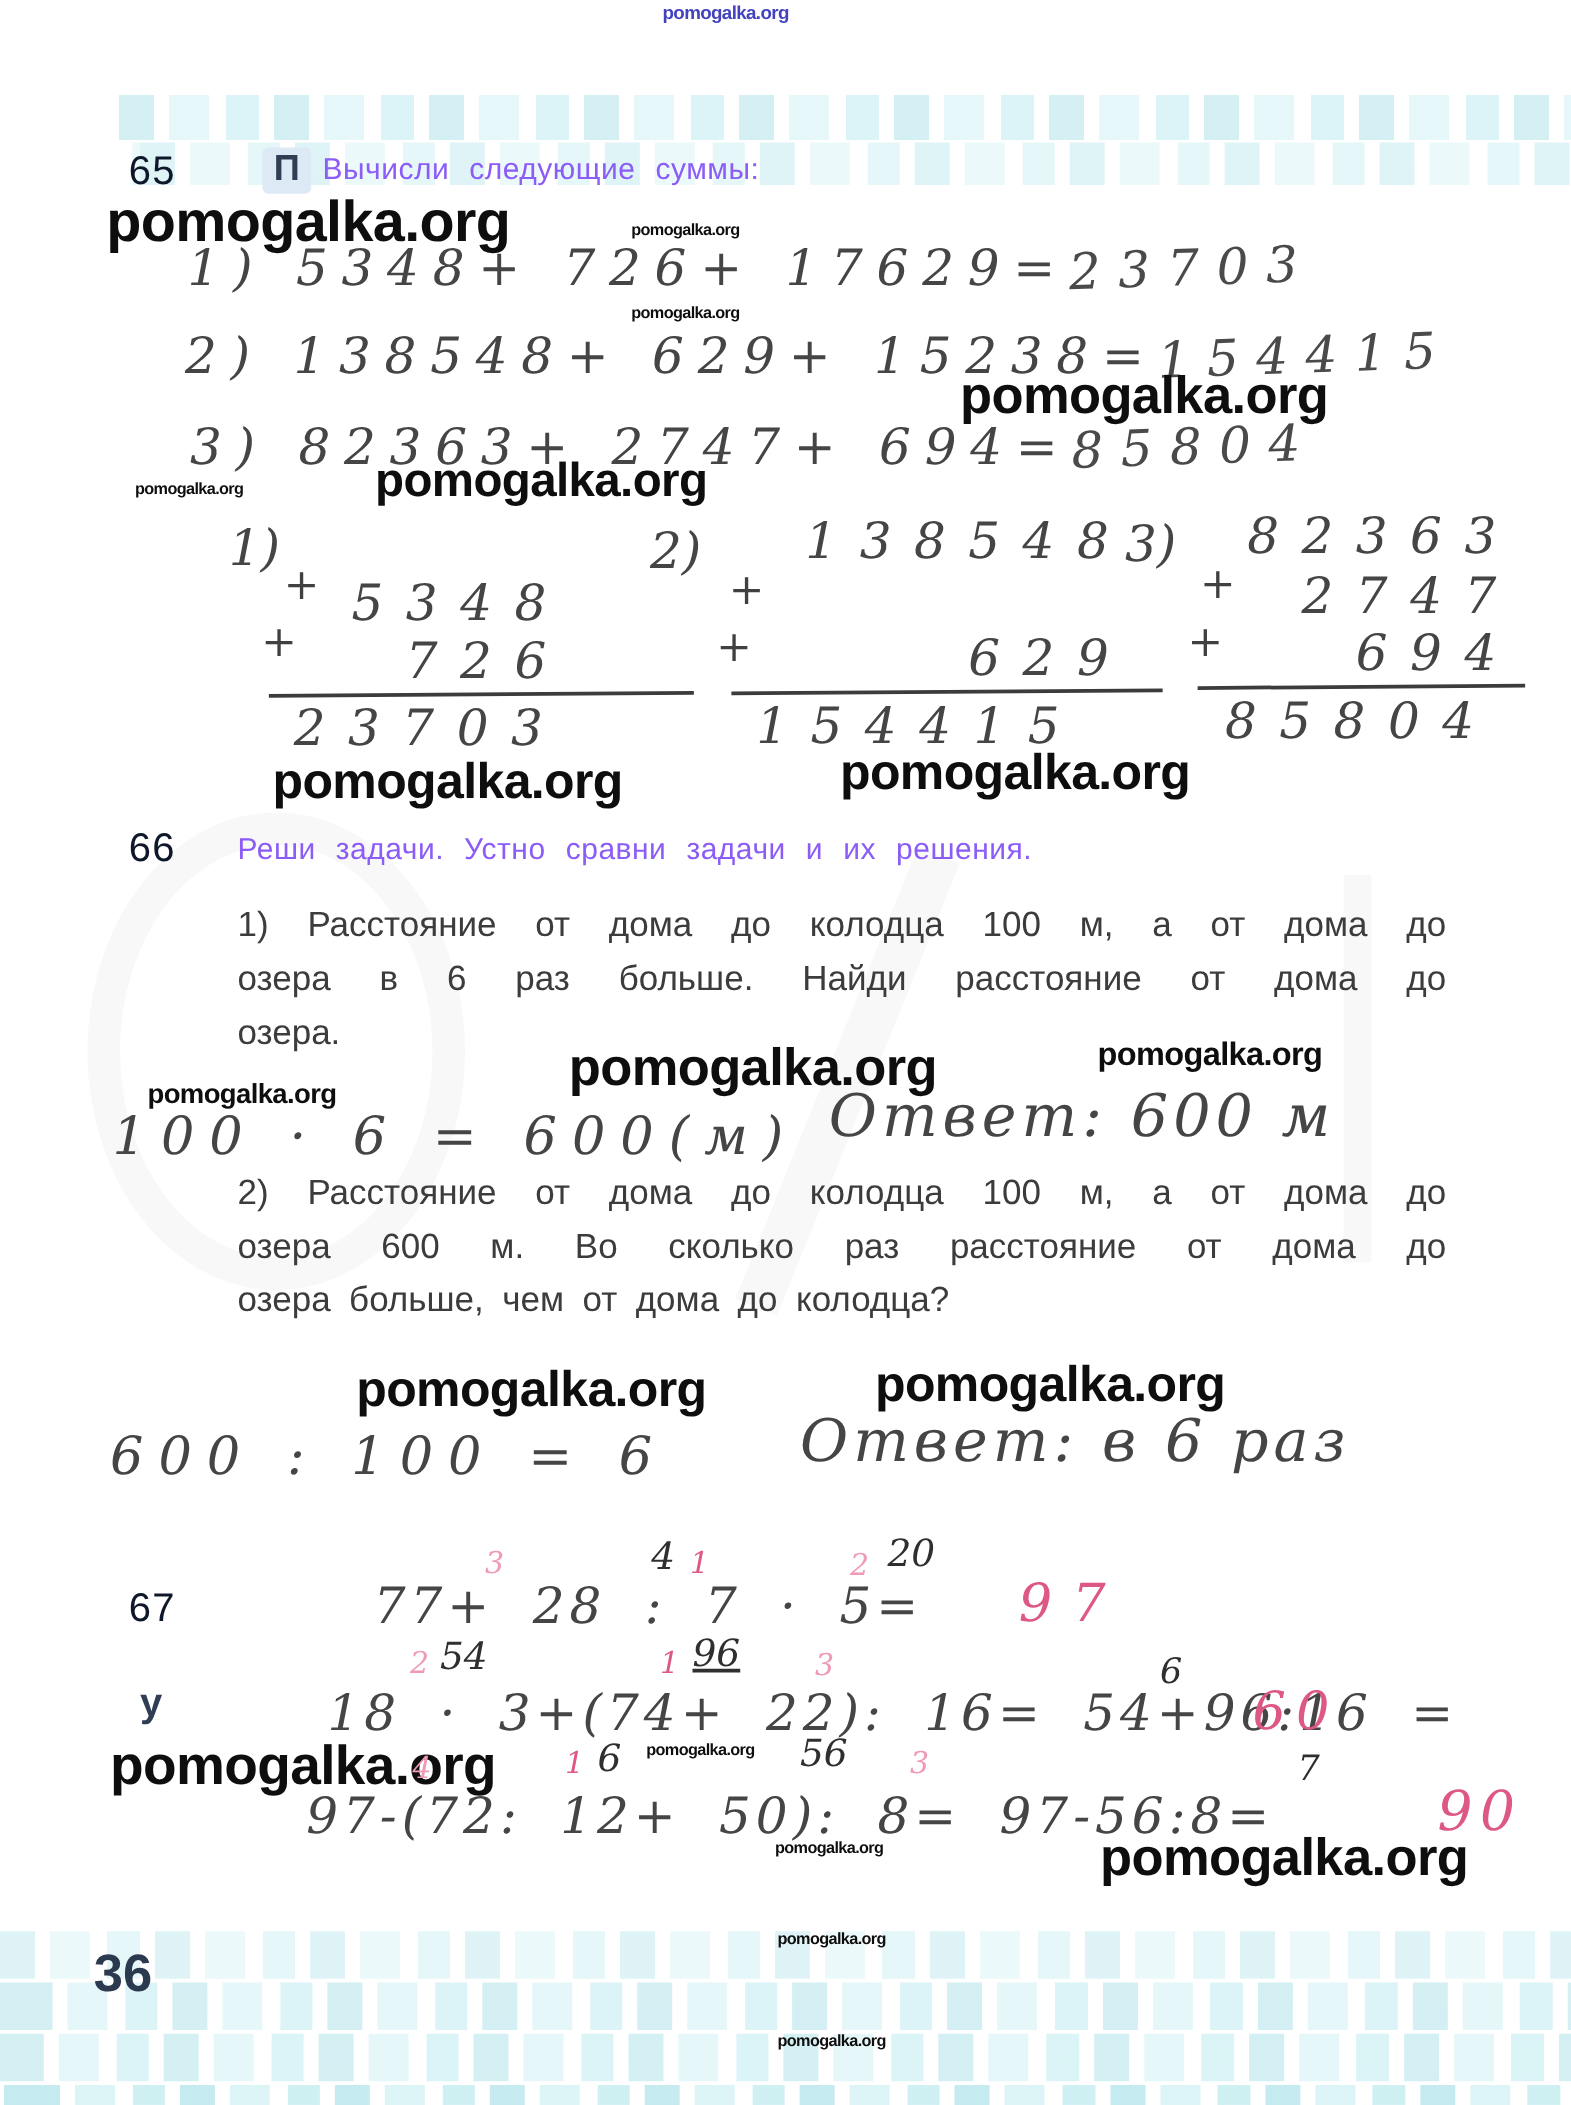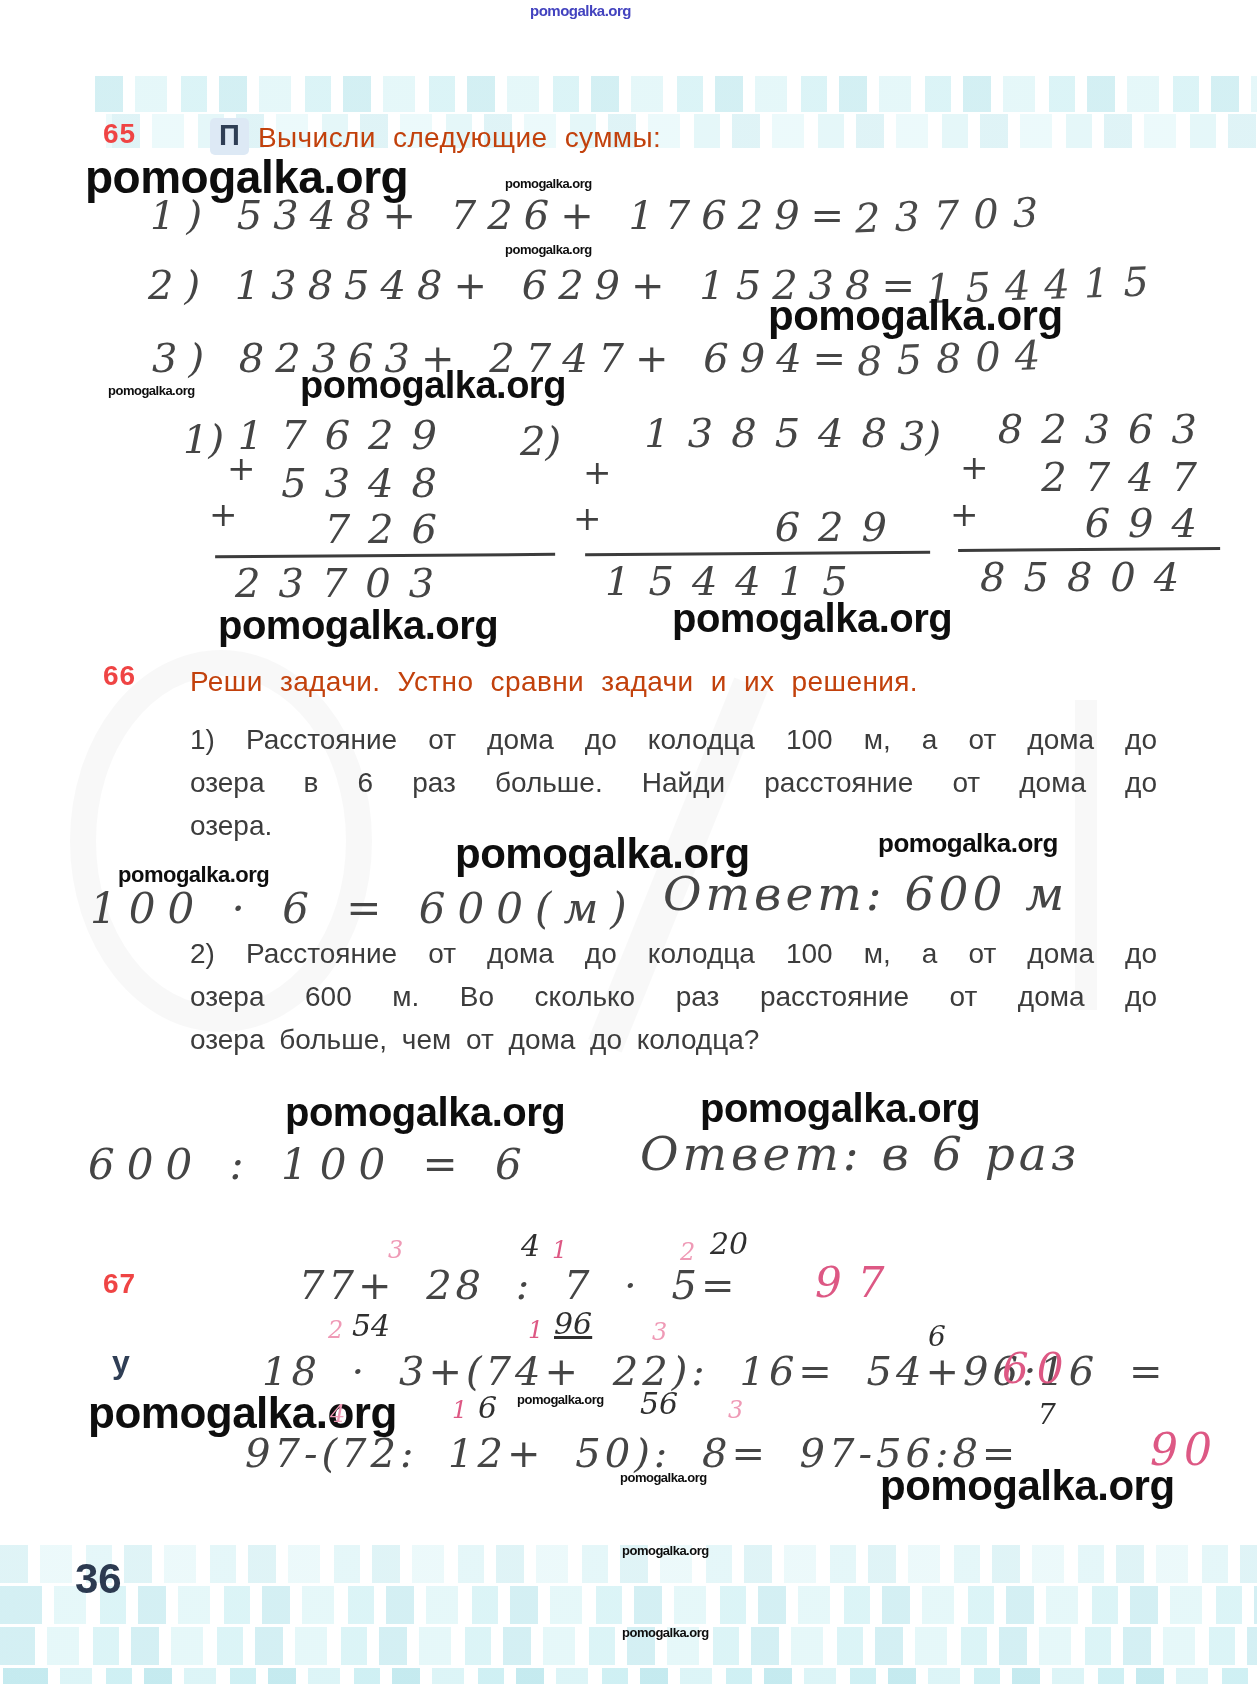--- a/index.html
+++ b/index.html
@@ -1,24 +1,24 @@
 <!DOCTYPE html>
 <html><head>
 <meta charset="utf-8">
 <style>
   html,body{margin:0;padding:0;background:#ffffff;}
   #page{position:relative;width:1257px;height:1684px;background:#ffffff;overflow:hidden;
         font-family:"Liberation Sans", sans-serif;}
   .abs{position:absolute;}
   
   .print{color:#3b3b3b;font-family:"Liberation Sans",sans-serif;}
-  .sec-num{font-weight:700;font-size:28px;color:#ef4444;letter-spacing:1px;}
+  .sec-num{font-weight:400;font-size:32px;color:#0f172a;letter-spacing:1px;}
   .badge{font-weight:700;font-size:29px;color:#2f3e55;background:#dde9f5;border-radius:5px;
          padding:1px 9px 3px 9px;}
-  .title{font-size:28px;word-spacing:9px;letter-spacing:.4px;color:#c2410c;}
+  .title{font-size:24px;word-spacing:9px;letter-spacing:.4px;color:#8b5cf6;}
   .task{width:967px;font-size:28px;line-height:43px;color:#3c3c3c;word-spacing:7px;}
   .task .just{text-align:justify;text-align-last:justify;}
   
   .hw{font-family:"DejaVu Serif",serif;font-style:italic;color:#454545;white-space:nowrap;}
   .eq{font-size:40px;letter-spacing:11px;}
   .ans{font-size:40px;letter-spacing:14px;display:inline-block;transform:rotate(-2deg);color:#4a4a4a;}
   .colnum{font-size:40px;letter-spacing:18px;}
   .plus{font-size:34px;color:#404040;}
   .sumline{border-bottom:3px solid #3c3c3c;transform:rotate(-.4deg);}
   .hw67{font-size:40px;letter-spacing:4px;word-spacing:14px;}
@@ -70,21 +70,20 @@
 
   <div class="abs wm" style="left:768px;top:292px;font-size:42px;">pomogalka.org</div>
   <div class="abs hw eq" style="left:152px;top:335px;"><span>3)  82363+ 2747+ 694=</span><span class="ans">85804</span></div>
 
   <div class="abs wm" style="left:108px;top:383px;font-size:13px;">pomogalka.org</div>
   <div class="abs wm" style="left:300px;top:364px;font-size:38px;">pomogalka.org</div>
 
   <div class="abs hw" style="left:183px;top:416px;font-size:40px;">1)</div>
   <div class="abs hw plus" style="left:227px;top:448px;">+</div>
   <div class="abs hw plus" style="left:209px;top:494px;">+</div>
-  <div class="abs hw colnum" style="left:135px;top:412px;width:320px;text-align:right;">17629</div>
   <div class="abs hw colnum" style="left:135px;top:460px;width:320px;text-align:right;">5348</div>
   <div class="abs hw colnum" style="left:135px;top:506px;width:320px;text-align:right;">726</div>
   <div class="abs sumline" style="left:215px;top:520px;width:340px;height:34px;"></div>
   <div class="abs hw colnum" style="left:235px;top:560px;">23703</div>
 
   <div class="abs hw" style="left:520px;top:418px;font-size:40px;">2)</div>
   <div class="abs hw plus" style="left:583px;top:452px;">+</div>
   <div class="abs hw plus" style="left:573px;top:498px;">+</div>
   <div class="abs hw colnum" style="left:585px;top:410px;width:320px;text-align:right;">138548</div>
   <div class="abs hw colnum" style="left:585px;top:504px;width:320px;text-align:right;">629</div>

